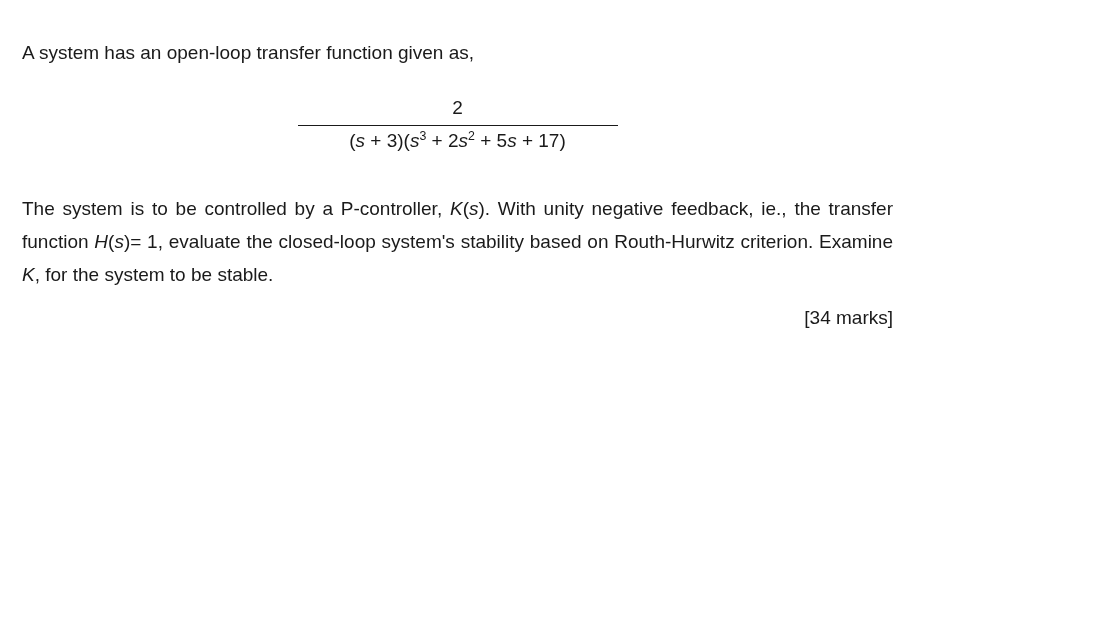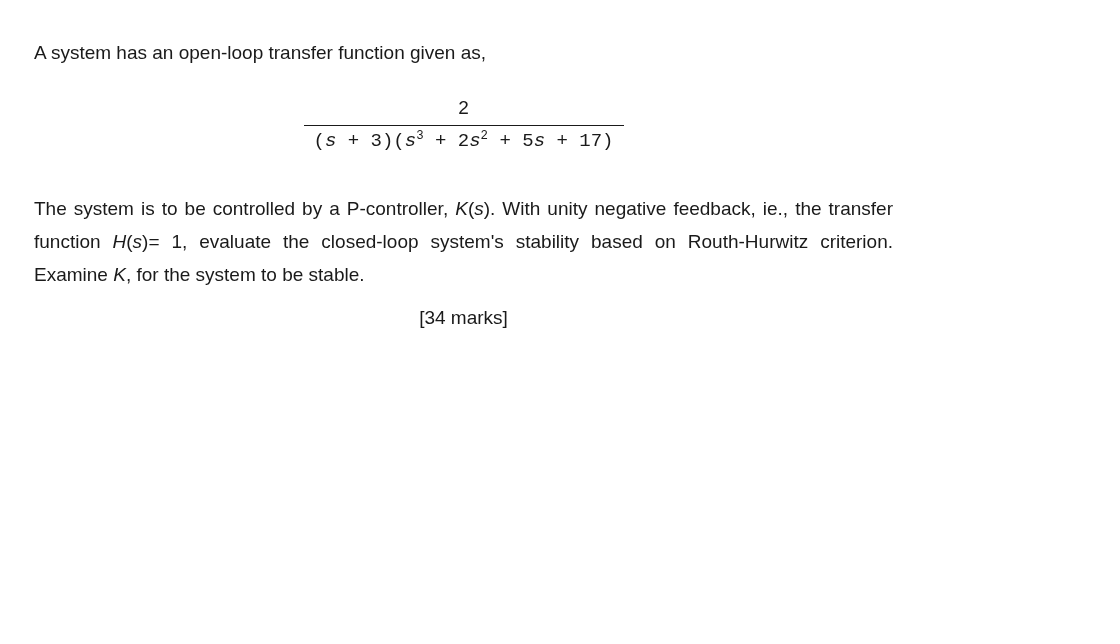--- a/index.html
+++ b/index.html
@@ -16,21 +16,21 @@
       font-size: 20px;
       color: #1a1a1a;
       display: flex;
       align-items: flex-start;
       justify-content: flex-start;
     }
 
     .page-container {
       width: 948px;
       min-height: 644px;
-      padding: 40px 55px 40px 34px;
+      padding: 40px 55px 40px 22px;
     }
 
     .intro-text {
       font-family: Arial, Helvetica, sans-serif;
       font-size: 19px;
       color: #1a1a1a;
       margin-bottom: 30px;
       line-height: 1.4;
     }
 
@@ -50,21 +50,21 @@
       margin-bottom: 2px;
     }
 
     .fraction-line {
       border-top: 1.5px solid #1a1a1a;
       width: 100%;
       min-width: 320px;
     }
 
     .fraction-denominator {
-      font-family: Liberation Mono, monospace;
+      font-family: Liberation Sans, sans-serif;
       font-size: 19px;
       text-align: center;
       padding-top: 4px;
     }
 
     sup {
       font-size: 0.65em;
       vertical-align: super;
       line-height: 0;
     }
@@ -77,21 +77,21 @@
       text-align: justify;
       margin-bottom: 16px;
       margin-top: 16px;
     }
 
     .italic {
       font-style: italic;
     }
 
     .marks-line {
-      text-align: center;
+      text-align: right;
       font-family: Arial, Helvetica, sans-serif;
       font-size: 19px;
       color: #1a1a1a;
       margin-top: 10px;
     }
   </style>
 </head>
 <body>
 
 <div class="page-container">

